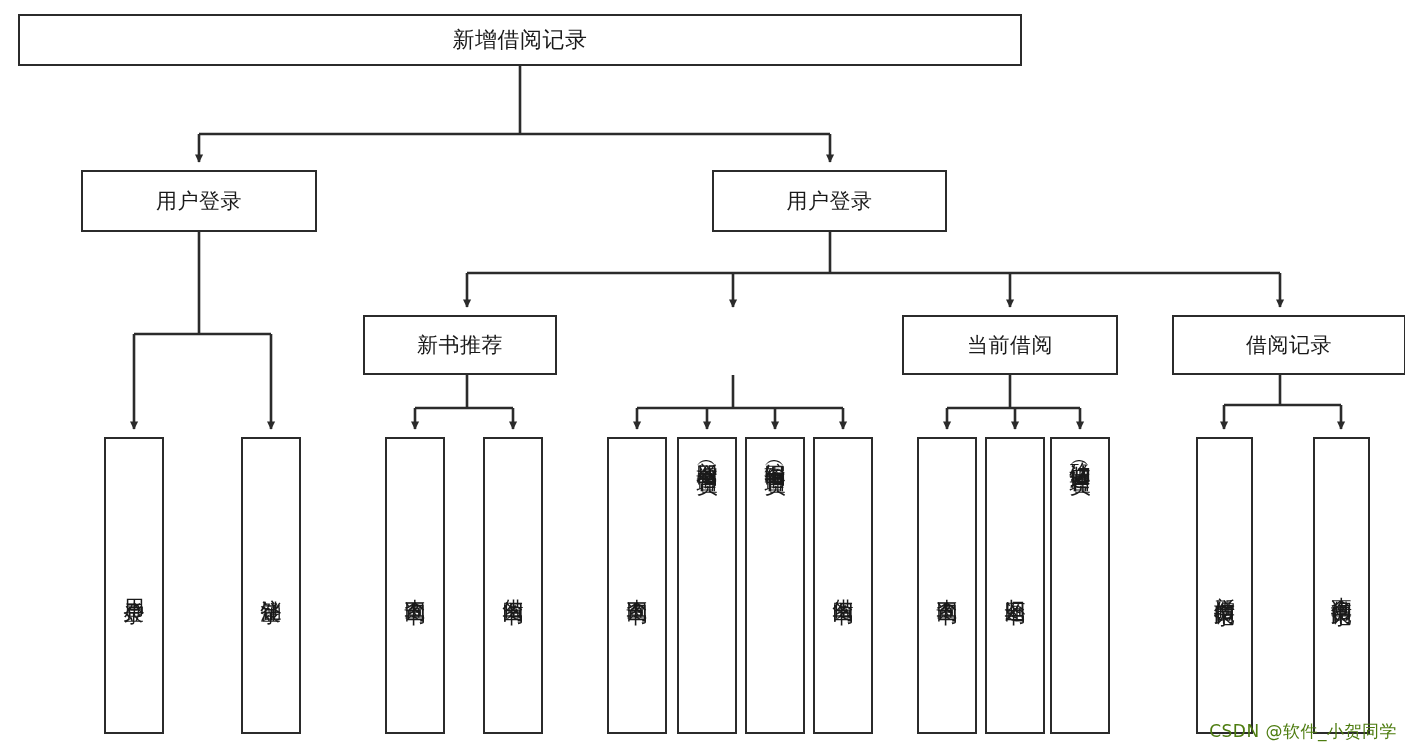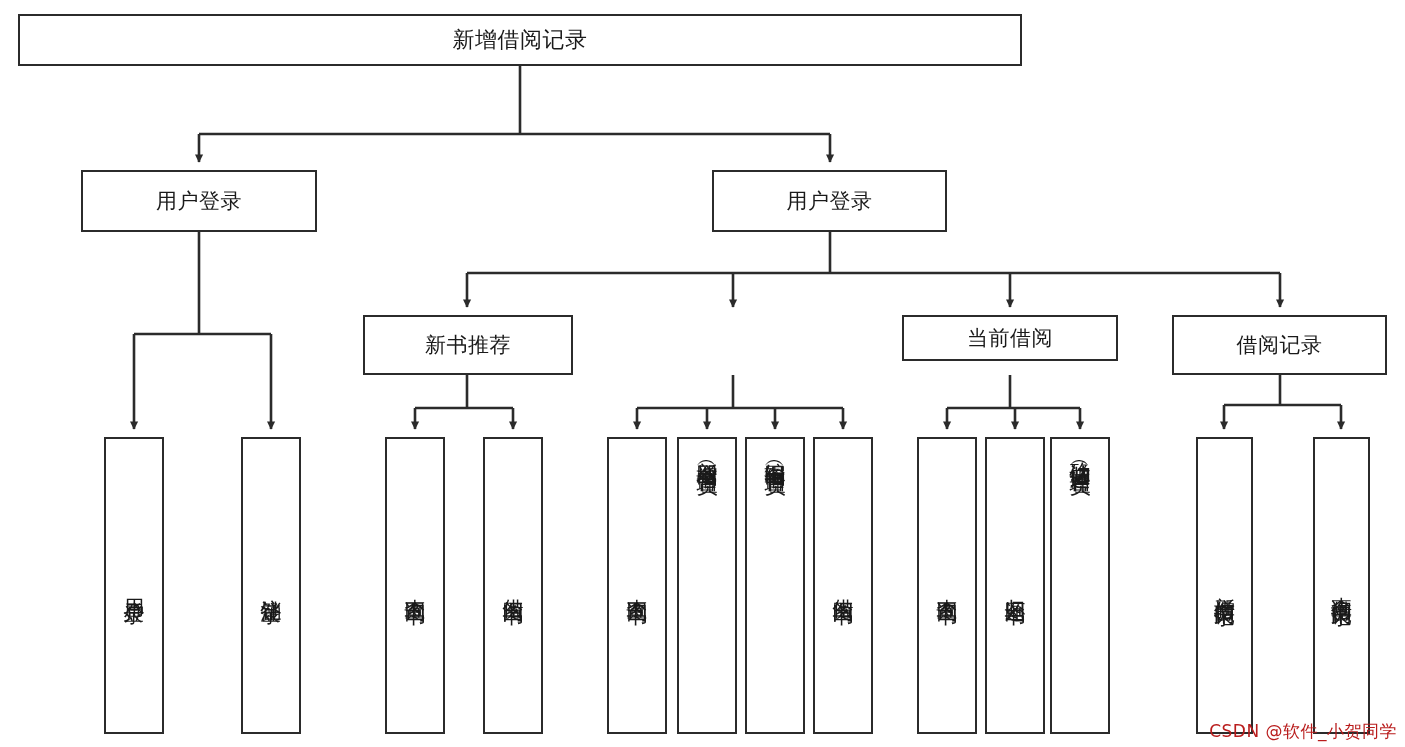--- a/index.html
+++ b/index.html
@@ -66,21 +66,21 @@
   }
   .node.vertical.center-text {
     align-items: center;
     padding-top: 0;
   }
   #watermark {
     position: absolute;
     right: 8px;
     bottom: 4px;
     font-size: 17px;
-    color: #b91c1c;
+    color: #4d7c0f;
     white-space: nowrap;
     z-index: 5;
     letter-spacing: 0.5px;
   }
 </style>
 </head>
 <body>
 
 <div id="diagram-root">
 
@@ -138,27 +138,27 @@
     <span class="node-label">新增借阅记录</span>
   </div>
 
   <div class="node horizontal" style="left:81px; top:170px; width:236px; height:62px;">
     <span class="node-label">用户登录</span>
   </div>
   <div class="node horizontal" style="left:712px; top:170px; width:235px; height:62px;">
     <span class="node-label">用户登录</span>
   </div>
 
-  <div class="node horizontal" style="left:363px; top:315px; width:210px; height:60px;">
+  <div class="node horizontal" style="left:363px; top:315px; width:194px; height:60px;">
     <span class="node-label">新书推荐</span>
   </div>
-  <div class="node horizontal" style="left:902px; top:315px; width:216px; height:46px;">
+  <div class="node horizontal" style="left:902px; top:315px; width:216px; height:60px;">
     <span class="node-label">当前借阅</span>
   </div>
-  <div class="node horizontal" style="left:1172px; top:315px; width:215px; height:60px;">
+  <div class="node horizontal" style="left:1172px; top:315px; width:234px; height:60px;">
     <span class="node-label">借阅记录</span>
   </div>
 
   <div class="node vertical center-text" style="left:104px; top:437px; width:60px; height:297px;">
     <span class="node-label">用户登录</span>
   </div>
   <div class="node vertical center-text" style="left:241px; top:437px; width:60px; height:297px;">
     <span class="node-label">注销登录</span>
   </div>
 

